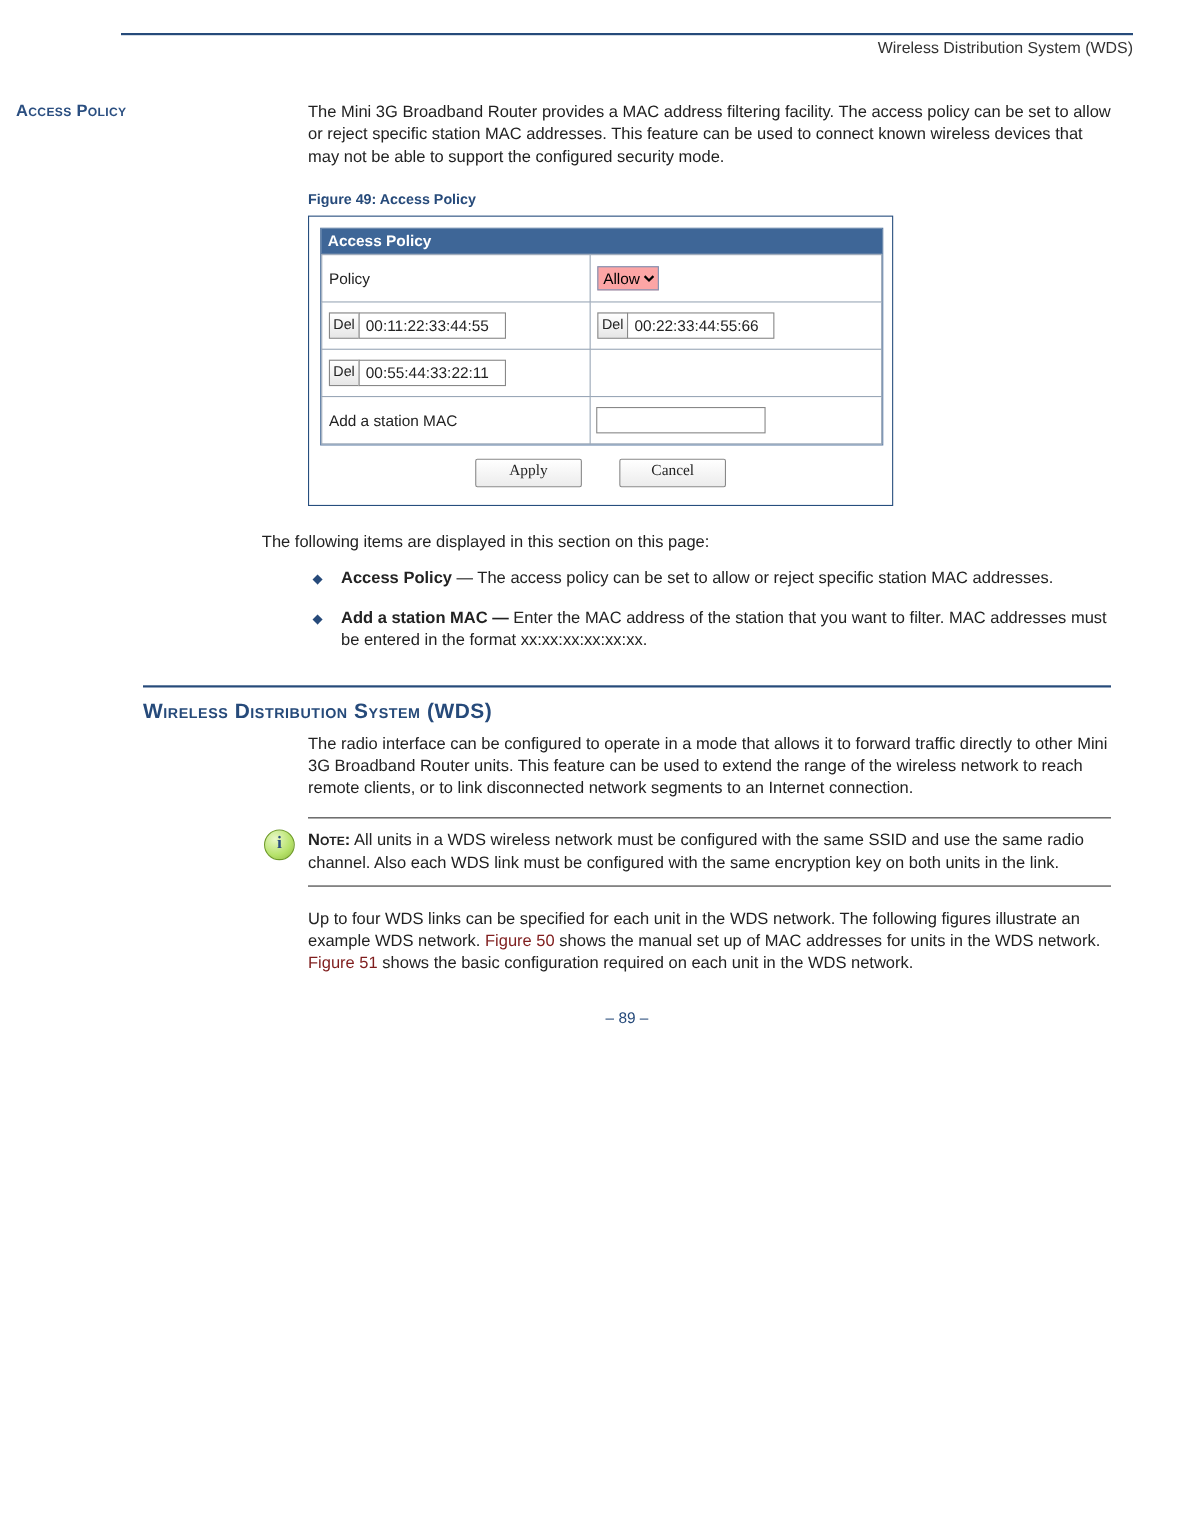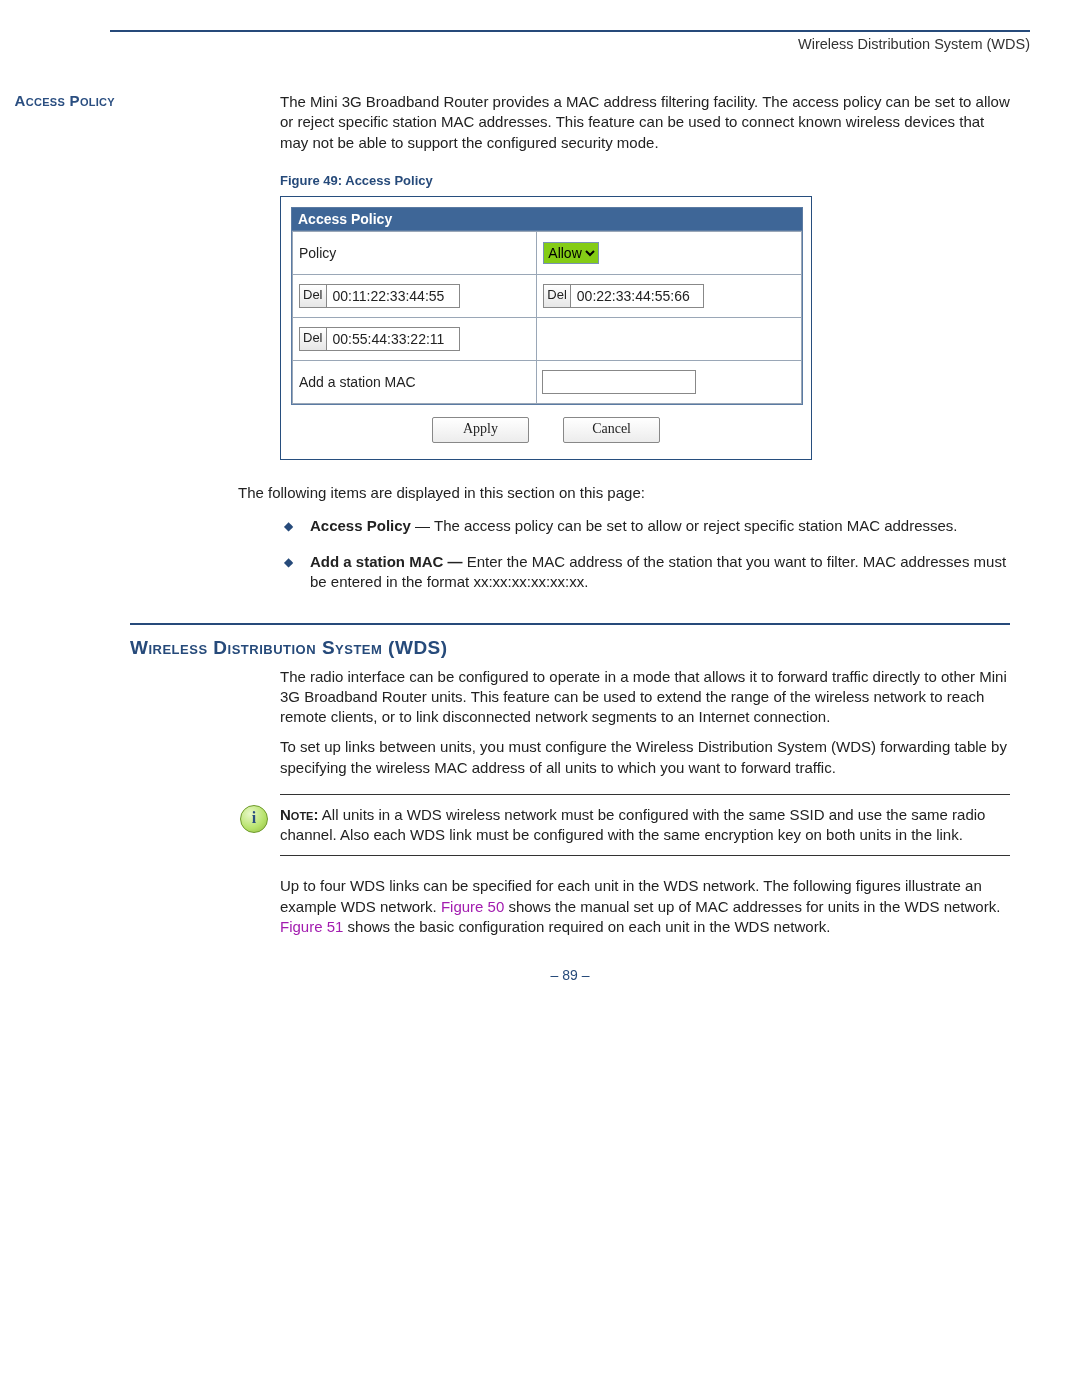--- a/index.html
+++ b/index.html
@@ -99,21 +99,21 @@
     border: 1px solid #9aa7b7;
     padding: 6px 6px;
     vertical-align: middle;
     height: 30px;
   }
   select.sel {
     font-family: Tahoma, Arial, sans-serif;
     font-size: 14px;
     height: 22px;
     border: 1px solid #7a92b5;
-    background: #84cc16;
+    background: #fca5a5;
   }
   .mac-entry {
     display: inline-block;
     white-space: nowrap;
     border-radius: 12px;
   }
   .del-btn {
     display: inline-block;
     border: 1px solid #888;
     background: linear-gradient(#fff,#e6e6e6);
@@ -219,21 +219,21 @@
     line-height: 24px;
     font-family: Georgia, serif;
     font-weight: bold;
     color: #2a4e80;
     font-size: 16px;
   }
   .smallcaps {
     font-variant: small-caps;
     font-weight: bold;
   }
-  .link { color: #a21caf; }
+  .link { color: #7f1d1d; }
   .pagenum {
     text-align: center;
     color: #264a7a;
     font-size: 14px;
     margin-top: 30px;
   }
 </style>
 </head>
 <body>
 
@@ -308,21 +308,20 @@
       </li>
       <li>
         <b>Add a station MAC —</b><span> Enter the MAC address of the station that you want to filter. MAC addresses must be entered in the format xx:xx:xx:xx:xx:xx.</span>
       </li>
     </ul>
 
     <hr class="section-rule">
     <div class="section-heading">Wireless Distribution System (WDS)</div>
 
     <div class="para">The radio interface can be configured to operate in a mode that allows it to forward traffic directly to other Mini 3G Broadband Router units. This feature can be used to extend the range of the wireless network to reach remote clients, or to link disconnected network segments to an Internet connection.</div>
-    <div class="para">To set up links between units, you must configure the Wireless Distribution System (WDS) forwarding table by specifying the wireless MAC address of all units to which you want to forward traffic.</div>
 
     <div class="note-block">
       <div class="note-icon">i</div>
       <span class="smallcaps">Note:</span><span> All units in a WDS wireless network must be configured with the same SSID and use the same radio channel. Also each WDS link must be configured with the same encryption key on both units in the link.</span>
     </div>
 
     <div class="para">
       <span>Up to four WDS links can be specified for each unit in the WDS network. The following figures illustrate an example WDS network. </span><span class="link">Figure 50</span><span> shows the manual set up of MAC addresses for units in the WDS network. </span><span class="link">Figure 51</span><span> shows the basic configuration required on each unit in the WDS network.</span>
     </div>
 

